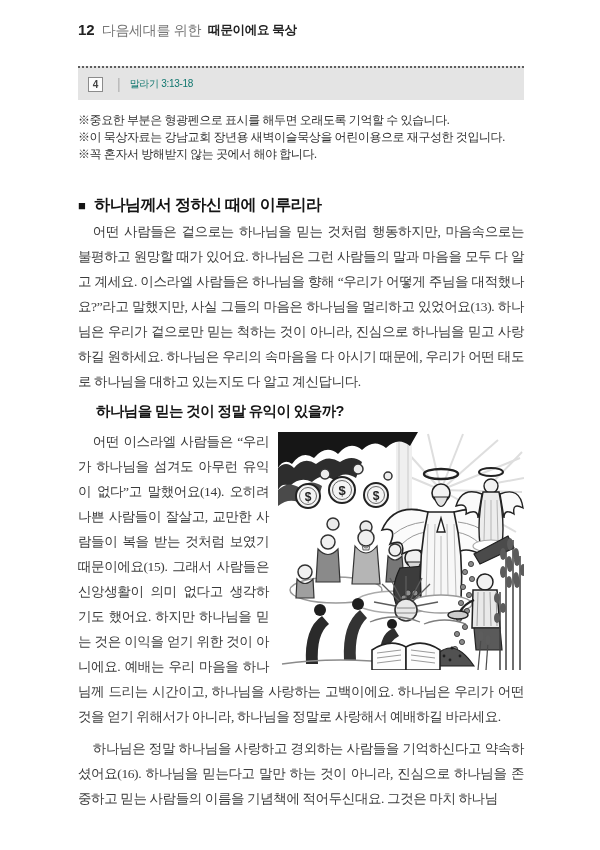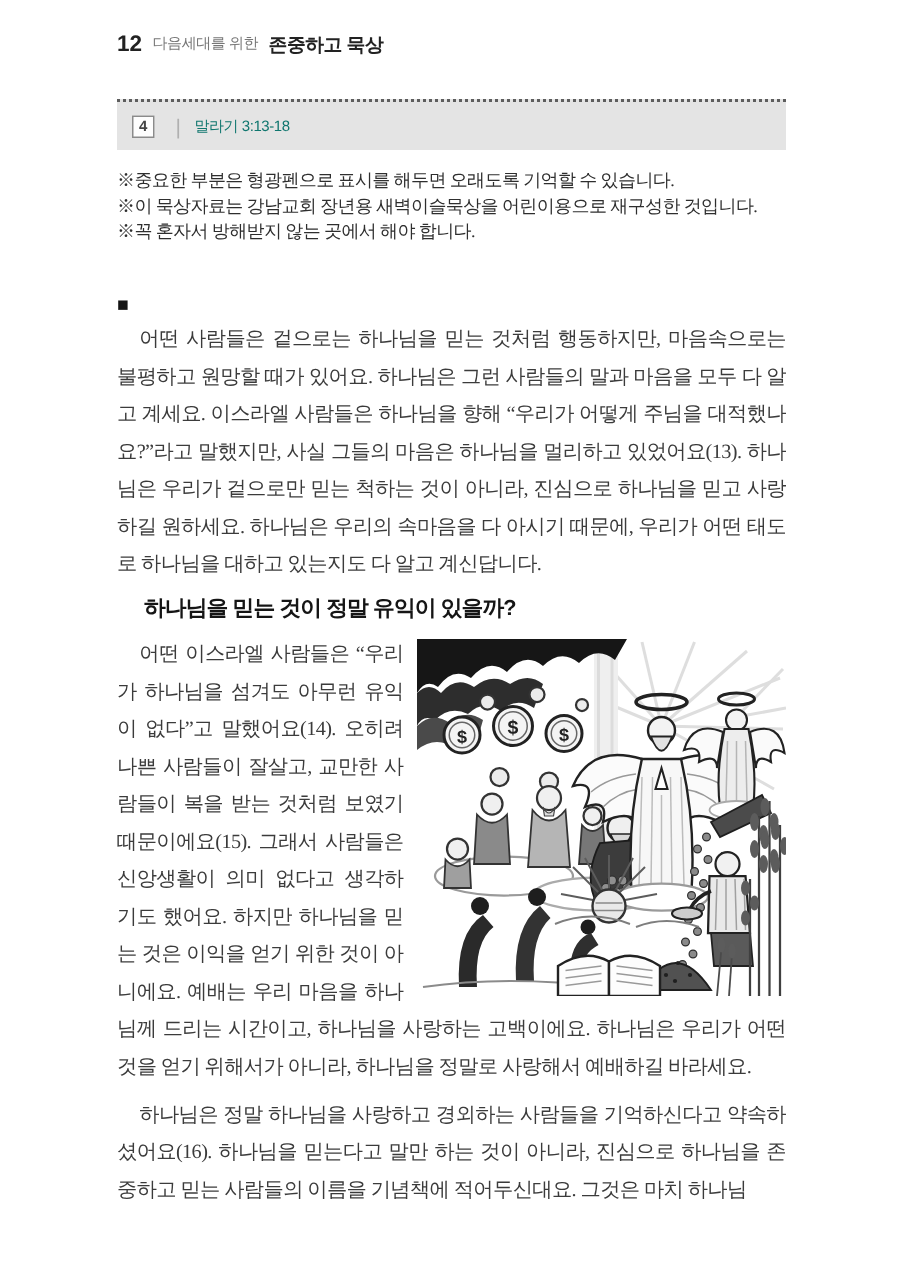--- a/index.html
+++ b/index.html
@@ -3,21 +3,21 @@
 <meta charset="utf-8">
 <style>
   * { box-sizing: border-box; margin: 0; padding: 0; }
   html,body { width:600px; height:850px; background:#ffffff; overflow:hidden; }
   body { font-family:"Liberation Serif","DejaVu Serif",serif; color:#3b3b3b; }
   .page { width:600px; height:850px; padding:22px 76px 0 78px; }
 
   
   .header { font-family:"Liberation Sans","DejaVu Sans",sans-serif; display:flex; align-items:flex-start; gap:7px; line-height:16px; }
   .pagenum { font-size:15px; font-weight:bold; color:#222; }
-  .series  { font-size:10px; color:#777; letter-spacing:-0.3px; }
+  .series  { font-size:14px; color:#777; letter-spacing:-0.3px; }
   .book    { font-size:12.5px; font-weight:bold; color:#222; letter-spacing:-0.3px; }
 
   
   .banner { margin-top:28px; height:34px; background:#e4e4e4; border-top:2px dotted #5d5d5d;
             display:flex; align-items:center; padding:0 10px;
             font-family:"Liberation Sans","DejaVu Sans",sans-serif; }
   .num-box { width:15px; height:15px; background:#fdfdfd; border:1px solid #8b8b8b; color:#444;
              font-size:10px; font-weight:bold; display:flex; align-items:center; justify-content:center; flex:0 0 auto; }
   .banner-title { margin-left:8px; font-size:16px; font-weight:800; color:#1b1b1b; letter-spacing:-0.8px; }
   .banner-divider { margin:0 9px 0 14px; color:#b0b0b0; font-size:14px; }
@@ -49,37 +49,38 @@
   .para-3 { margin-top:7px; }
 </style>
 </head>
 <body>
 
 <div class="page">
 
   <div class="header">
     <span class="pagenum">12</span>
     <span class="series">다음세대를 위한</span>
-    <span class="book">존중하고 묵상</span>
+    <span class="book">때문이에요 묵상</span>
   </div>
 
   <div class="banner">
     <span class="num-box">4</span>
     <span class="banner-divider">|</span>
     <span class="banner-ref">말라기 3:13-18</span>
   </div>
 
   <div class="notes">
     <div>※중요한 부분은 형광펜으로 표시를 해두면 오래도록 기억할 수 있습니다.</div>
     <div>※이 묵상자료는 강남교회 장년용 새벽이슬묵상을 어린이용으로 재구성한 것입니다.</div>
     <div>※꼭 혼자서 방해받지 않는 곳에서 해야 합니다.</div>
   </div>
 
   <div class="sec1-heading">
     <span class="square-marker">■</span>
+    <span>하나님께서 정하신 때에 이루리라</span>
   </div>
   <p class="para para-1">어떤 사람들은 겉으로는 하나님을 믿는 것처럼 행동하지만, 마음속으로는 불평하고 원망할 때가 있어요. 하나님은 그런 사람들의 말과 마음을 모두 다 알고 계세요. 이스라엘 사람들은 하나님을 향해 “우리가 어떻게 주님을 대적했나요?”라고 말했지만, 사실 그들의 마음은 하나님을 멀리하고 있었어요(13). 하나님은 우리가 겉으로만 믿는 척하는 것이 아니라, 진심으로 하나님을 믿고 사랑하길 원하세요. 하나님은 우리의 속마음을 다 아시기 때문에, 우리가 어떤 태도로 하나님을 대하고 있는지도 다 알고 계신답니다.</p>
 
   <div class="sub-heading">하나님을 믿는 것이 정말 유익이 있을까?</div>
   <div class="sec2-body">
     <div class="illus-float">
       <svg width="246" height="238" viewBox="0 0 246 238">
         <rect width="246" height="238" fill="#ffffff"></rect>
 
         <g stroke="#dedede" stroke-width="2">

